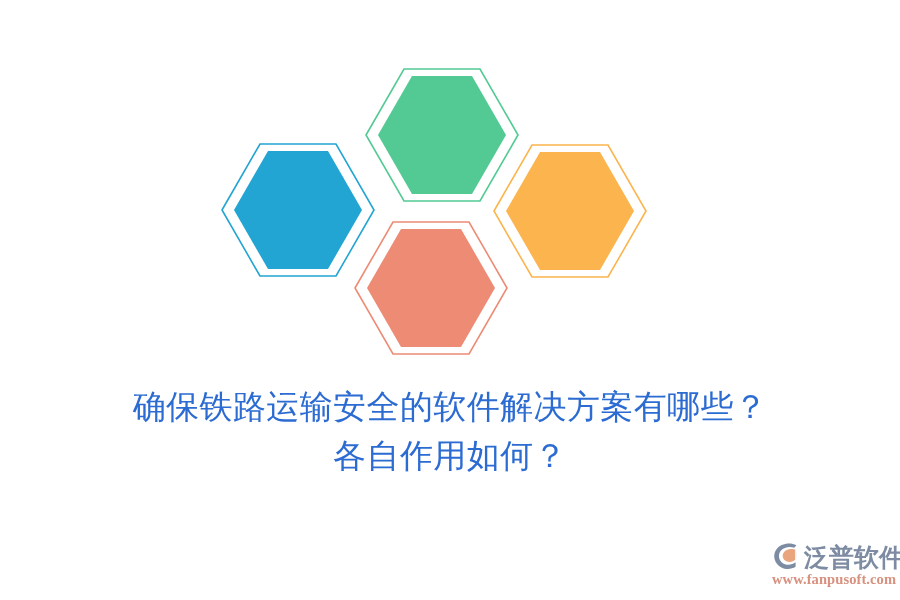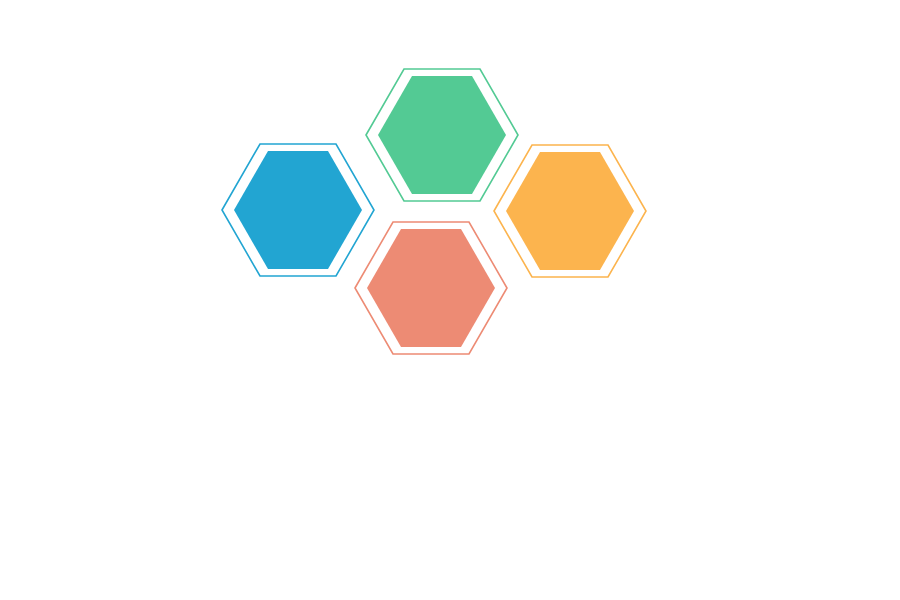--- a/index.html
+++ b/index.html
@@ -117,15 +117,38 @@
       </g>
 
       <g>
         <polygon points="355,288 393,222 469,222 507,288 469,354 393,354" fill="none" stroke="#ed8b74" stroke-width="1.6"></polygon>
         <polygon points="367,288 401,229 461,229 495,288 461,347 401,347" fill="#ed8b74" stroke="none"></polygon>
       </g>
 
     </svg>
   </div>
 
+  <div class="headline">
+    <span class="headline-line">确保铁路运输安全的软件解决方案有哪些？</span>
+    <span class="headline-line">各自作用如何？</span>
+  </div>
 
+  <div class="logo">
+    <div class="logo-row">
+      <svg class="logo-mark" viewBox="0 0 30 30" xmlns="http://www.w3.org/2000/svg">
+
+        <path d="M24.5 4.2 C17.6 1.0 8.2 2.6 4.0 9.0 C0.2 14.8 2.6 23.0 9.4 26.4
+                 C14.0 28.7 19.6 28.3 23.6 25.8 L23.6 21.2
+                 C20.3 23.9 15.0 24.6 11.2 22.4 C6.6 19.8 5.6 13.7 9.0 9.6
+                 C12.0 6.0 17.9 5.0 22.2 6.8 Z" fill="#7d8ca3"></path>
+
+        <path d="M22.8 8.4 C18.2 7.1 13.3 8.5 11.4 12.0 C9.8 15.0 11.1 18.7 14.3 20.2
+                 C17.4 21.6 21.3 20.8 23.3 18.6 L23.3 8.5 Z" fill="#e8a57e"></path>
+
+        <path d="M23.3 8.5 L23.3 18.6 C24.4 17.4 25.0 15.9 25.0 14.4
+                 C25.0 12.1 24.4 10.0 23.3 8.5 Z" fill="#f0f2f5"></path>
+      </svg>
+      <div class="logo-name">泛普软件</div>
+    </div>
+    <div class="logo-url">www.fanpusoft.com</div>
+  </div>
 
 </div>
 
 </body></html>

